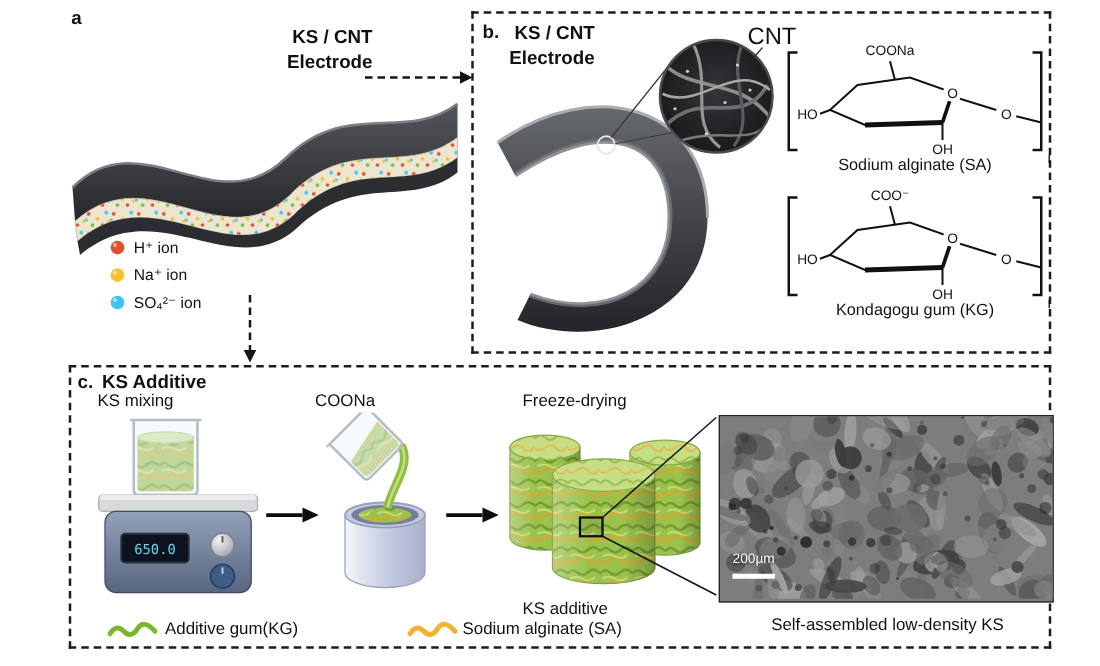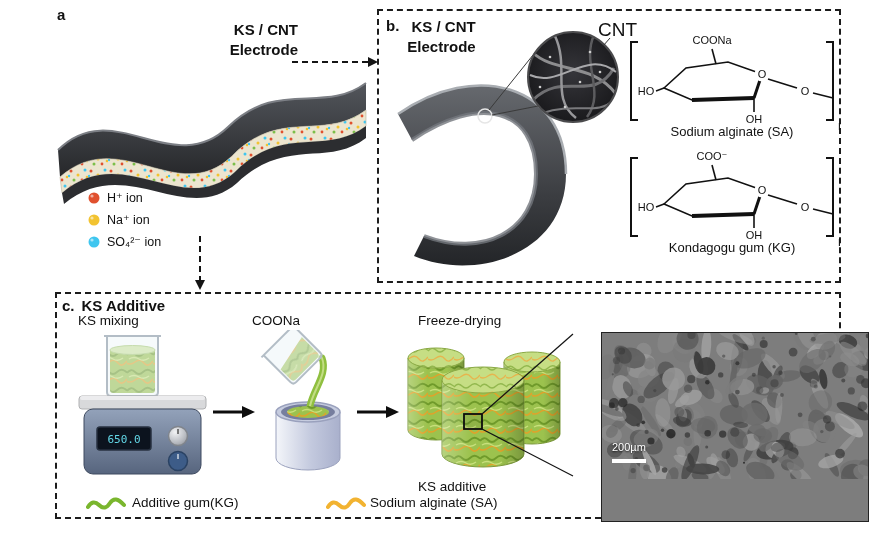--- a/index.html
+++ b/index.html
@@ -11,21 +11,21 @@
   .panel-letter{font-size:15px;font-weight:bold}
   .fig-title{font-size:15px;font-weight:bold;text-align:right;line-height:1.3}
   .step-lbl{font-size:13.5px;text-align:left}
   .caption{font-size:13.5px;text-align:center}
   .ion-row{display:flex;align-items:center;margin-bottom:7px}
   .ion-row svg{margin-right:7px;flex:0 0 auto}
   .ion-lbl{font-size:12.5px;white-space:nowrap}
   .bold14{font-size:14px;font-weight:bold;white-space:nowrap}
   .legend-lbl{font-size:13.5px;white-space:nowrap}
   .cnt-lbl{font-size:19px}
-  .sem{position:absolute;left:601px;top:332px;width:268px;height:190px;border:1px solid #222;background:#7d7d7d;overflow:hidden}
+  .sem{position:absolute;left:575px;top:332px;width:268px;height:150px;border:1px solid #222;background:#7d7d7d;overflow:hidden}
   .sem-scale-text{position:absolute;left:10px;top:108px;color:#fff;font-size:11px;text-shadow:0 1px 2px rgba(0,0,0,.85)}
   .sem-scale-bar{position:absolute;left:10px;top:126px;width:34px;height:4px;background:#fff}
   svg text{font-family:"Liberation Sans","DejaVu Sans",sans-serif}
   .chem-label{font-size:11px;fill:#111}
   .chem-n{font-size:12.5px;fill:#111}
   .chem-caption{font-size:13px;fill:#111}
   .bond{stroke:#111;stroke-width:1.6}
   .bracket{stroke:#111;stroke-width:2;fill:none}
   .display-text{font-family:"DejaVu Sans Mono",monospace;font-size:11px;fill:#63d8e8}
   .overlay{pointer-events:none}
@@ -517,20 +517,21 @@
         <circle cx="118.7" cy="41.9" r="2.7" fill="rgb(64,64,64)" opacity="0.79"></circle>
         <circle cx="34.3" cy="125.7" r="1.7" fill="rgb(48,48,48)" opacity="0.46"></circle>
         <circle cx="198.1" cy="81.8" r="2.4" fill="rgb(56,56,56)" opacity="0.58"></circle>
         <circle cx="104.7" cy="113.9" r="1.5" fill="rgb(67,67,67)" opacity="0.77"></circle>
         <circle cx="227.9" cy="93.4" r="5.0" fill="rgb(36,36,36)" opacity="0.42"></circle>
         <circle cx="178.5" cy="39.8" r="2.2" fill="rgb(55,55,55)" opacity="0.62"></circle>
       </svg>
     <div class="sem-scale-text">200µm</div>
     <div class="sem-scale-bar"></div>
   </div>
+  <div class="abs caption" style="left:585px;top:492px;width:250px">Self-assembled low-density KS</div>
 
   <svg class="abs" style="left:86px;top:497px" width="40" height="16" viewBox="0 0 40 16">
     <path d="M2,10 Q7,2 13,8 T24,6 T38,8" fill="none" stroke-width="4" stroke-linecap="round" stroke="#7ab62e"></path>
   </svg>
   <div class="abs legend-lbl" style="left:132px;top:495px">Additive gum(KG)</div>
   <svg class="abs" style="left:326px;top:497px" width="40" height="16" viewBox="0 0 40 16">
     <path d="M2,10 Q7,2 13,8 T24,6 T38,8" fill="none" stroke-width="4" stroke-linecap="round" stroke="#f2b331"></path>
   </svg>
   <div class="abs legend-lbl" style="left:370px;top:495px">Sodium alginate (SA)</div>
 

